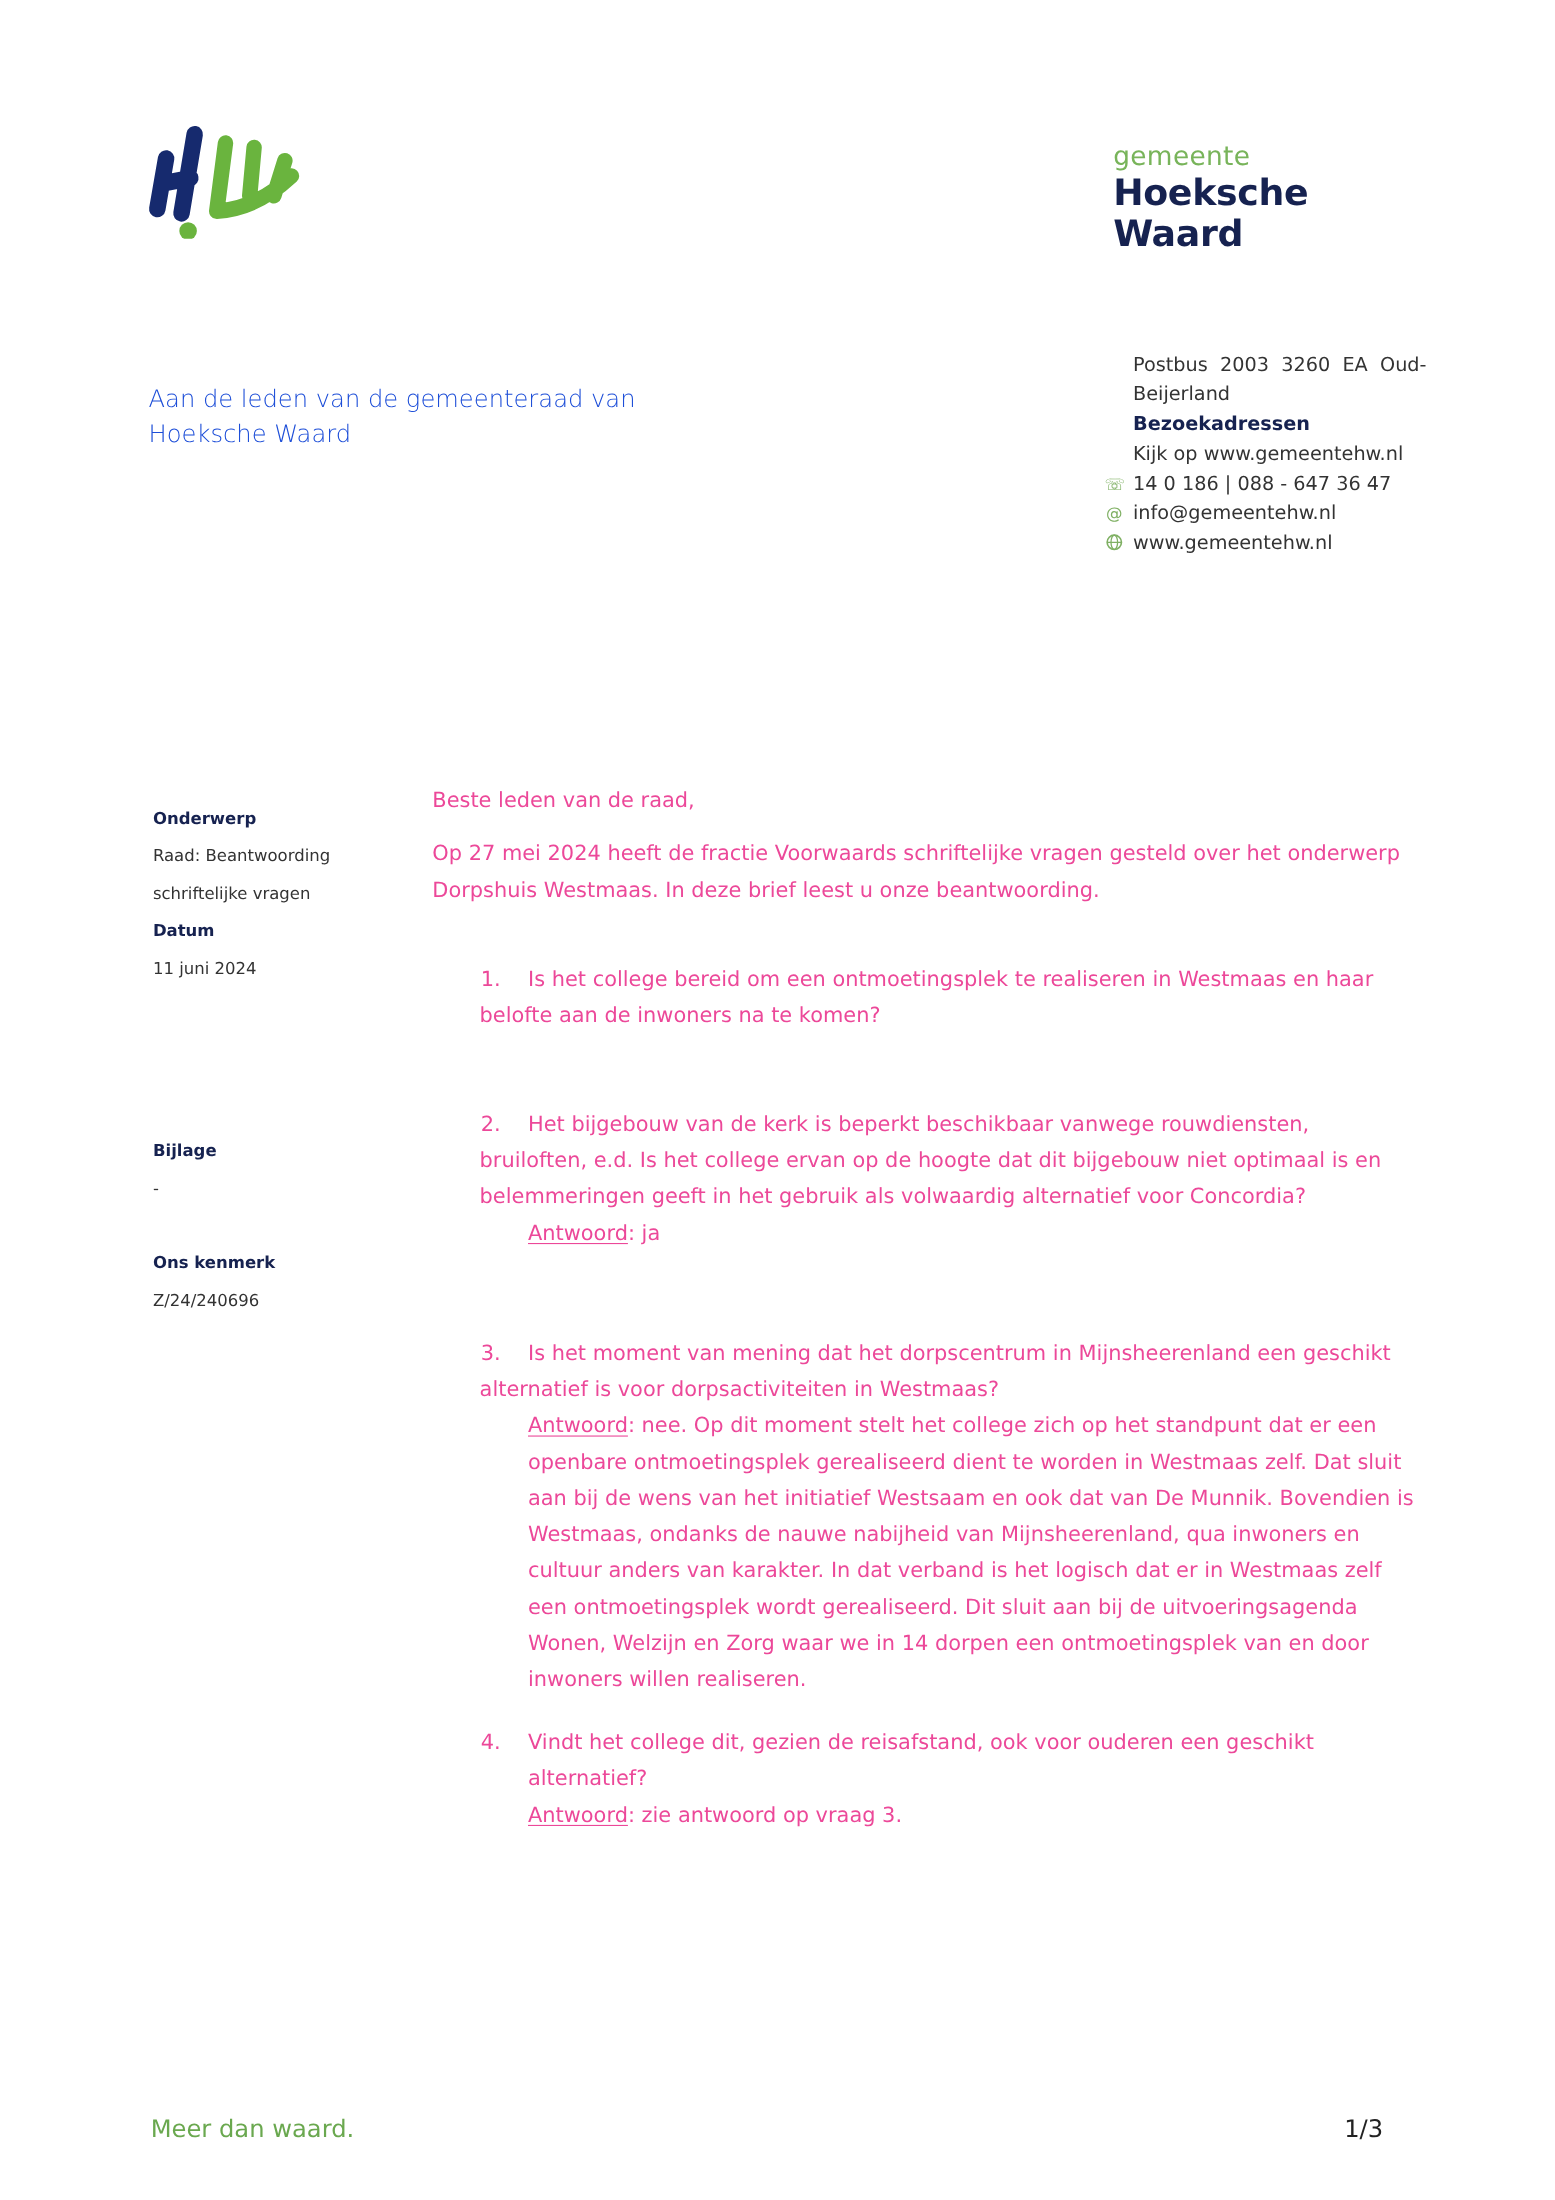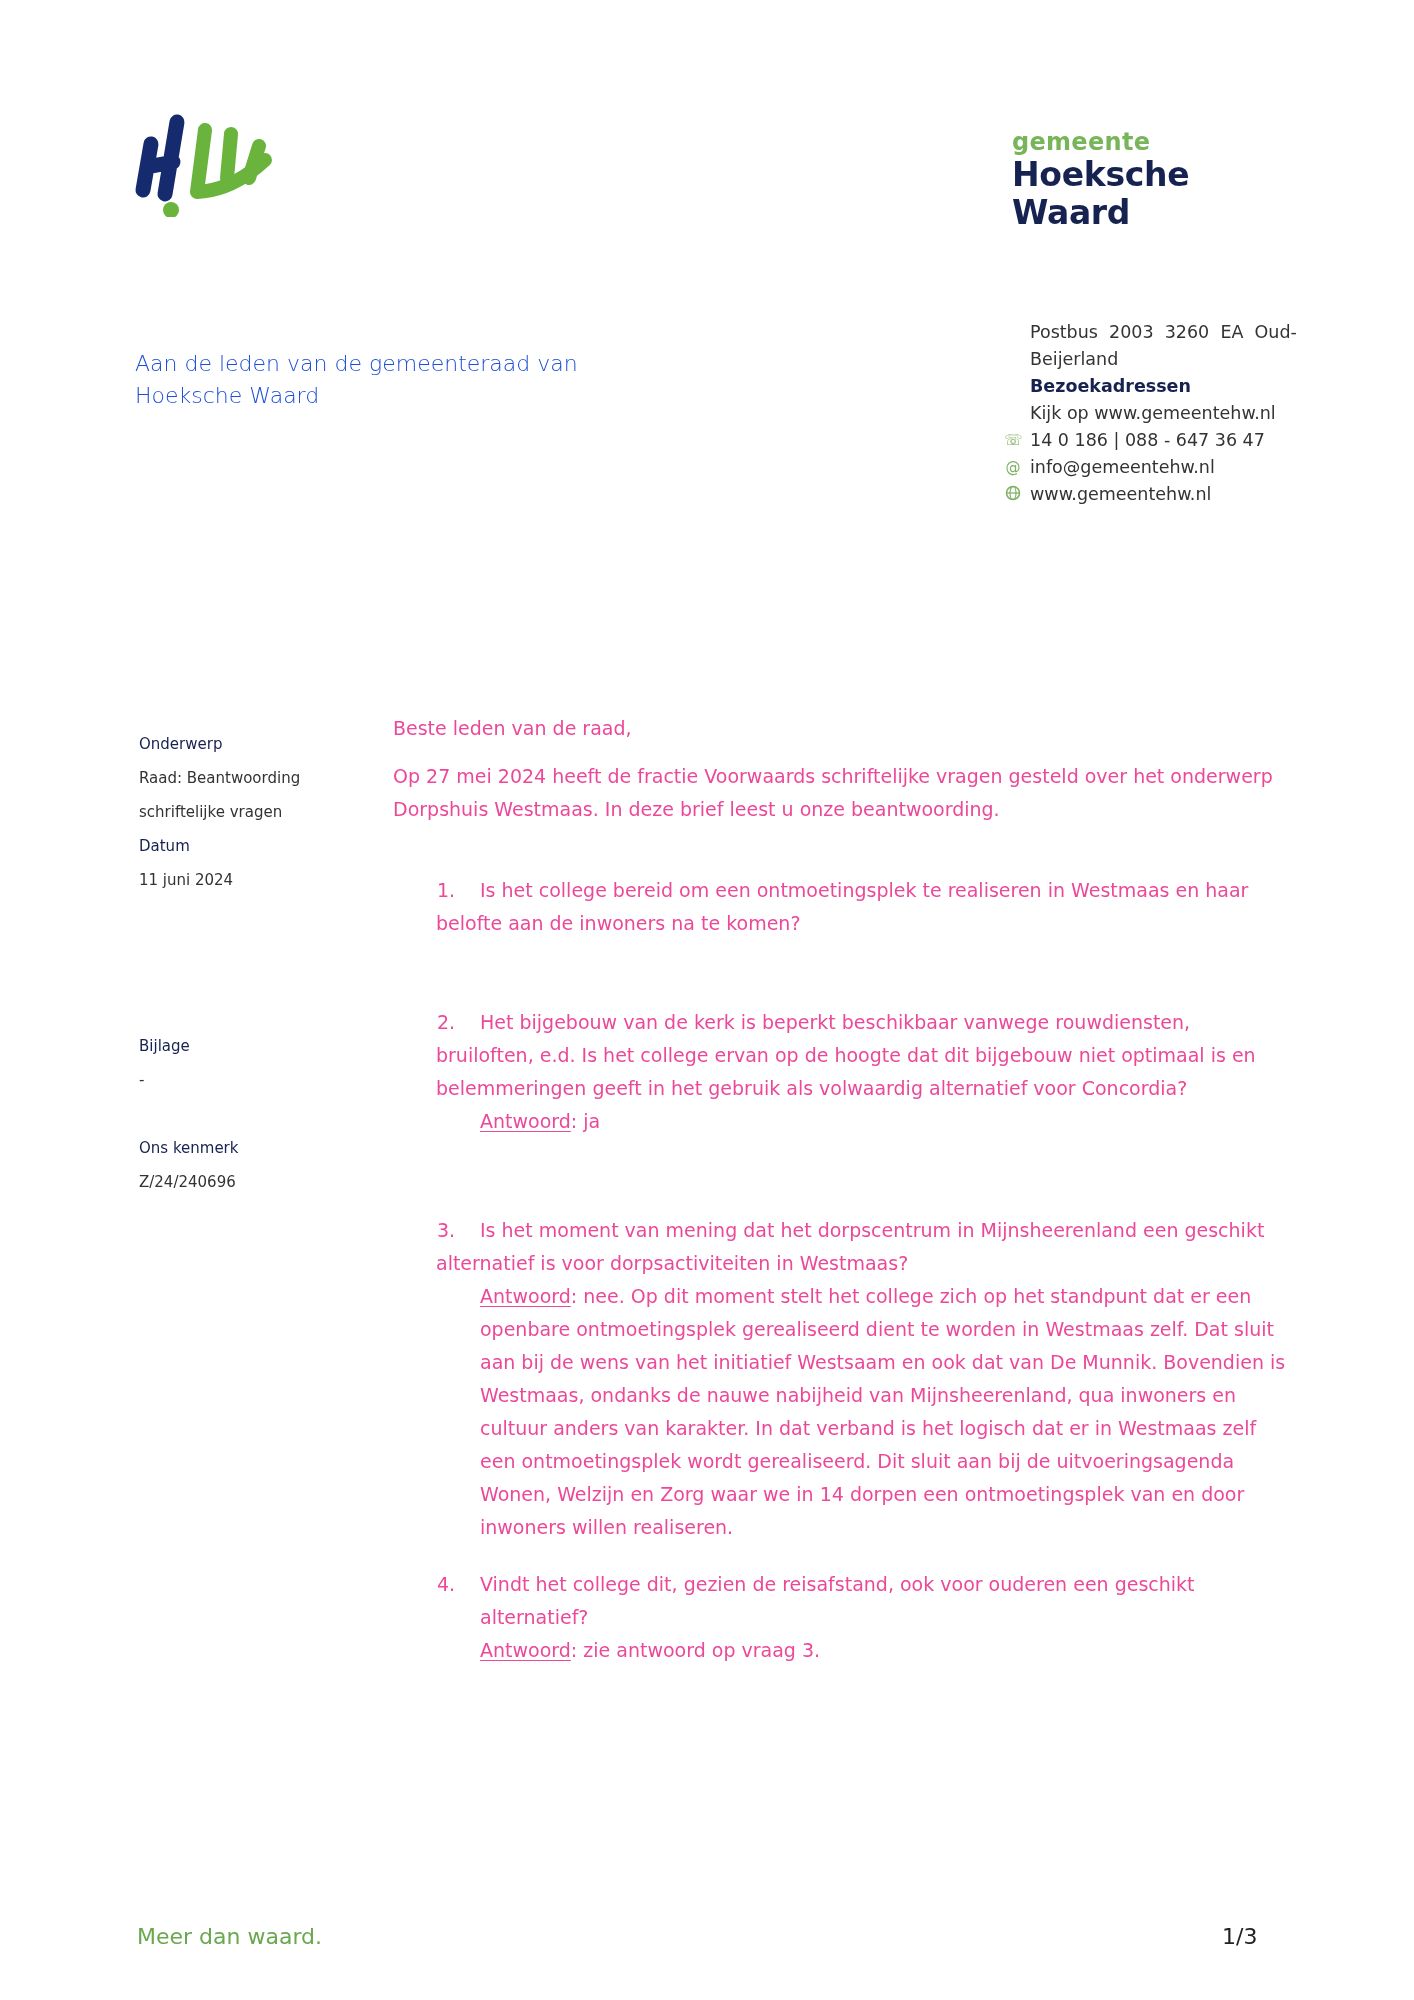--- a/index.html
+++ b/index.html
@@ -1,29 +1,29 @@
 <!DOCTYPE html>
 <html><head>
 <meta charset="utf-8">
 <style>
   html, body { margin:0; padding:0; background:#ffffff; }
   body { width:1414px; height:2000px; position:relative; overflow:hidden;
          font-family:"DejaVu Sans", sans-serif; color:#1e1e1e; }
   .abs { position:absolute; }
   .logo { left:133px; top:112px; width:150px; height:105px; }
   .brand { left:1012px; top:128px; width:290px; text-align:left; }
-  .brand .sub { color:#78b45a; font-size:24px; letter-spacing:0.3px; line-height:28px;font-weight:bold; }
+  .brand .sub { color:#78b45a; font-size:24px; letter-spacing:0.3px; line-height:28px; }
   .brand .main { color:#162250; font-size:33px; font-weight:bold; line-height:38px; letter-spacing:-0.3px; }
   .recipient { left:135px; top:348px; font-size:22px; line-height:32px; color:#1d4ed8; font-weight:300; }
   .address { left:1030px; top:319px; width:265px; font-size:17.5px; line-height:27px; color:#333; }
   .address .bold { font-weight:bold; color:#162250; }
   .address .row { position:relative; }
   .address .ico { position:absolute; left:-26px; top:4px; width:18px; height:18px; color:#7fb063; font-size:15px; line-height:18px; text-align:center; }
   .meta { left:139px; top:727px; width:200px; font-size:15px; color:#333; }
-  .meta .lbl { font-weight:normal; color:#162250; line-height:34px; }
+  .meta .lbl { font-weight:bold; color:#162250; line-height:34px; }
   .meta .val { line-height:34px; }
   .body { left:393px; top:712px; width:900px; font-size:19px; line-height:33px; color:#ec4899; }
   .body p { margin:0; }
   .intro { margin-top:15px !important; }
   ol.q { list-style:none; margin:0; padding:0; }
   ol.q li { position:relative; padding-left:87px; }
   ol.q .num { position:absolute; left:44px; top:0; }
   .ans-lbl { text-decoration:underline; text-underline-offset:3px; }
   .footer-tag { left:137px; top:1924px; font-size:22px; color:#6aa84f; }
   .pagenum { left:1222px; top:1924px; font-size:22px; color:#222; }

